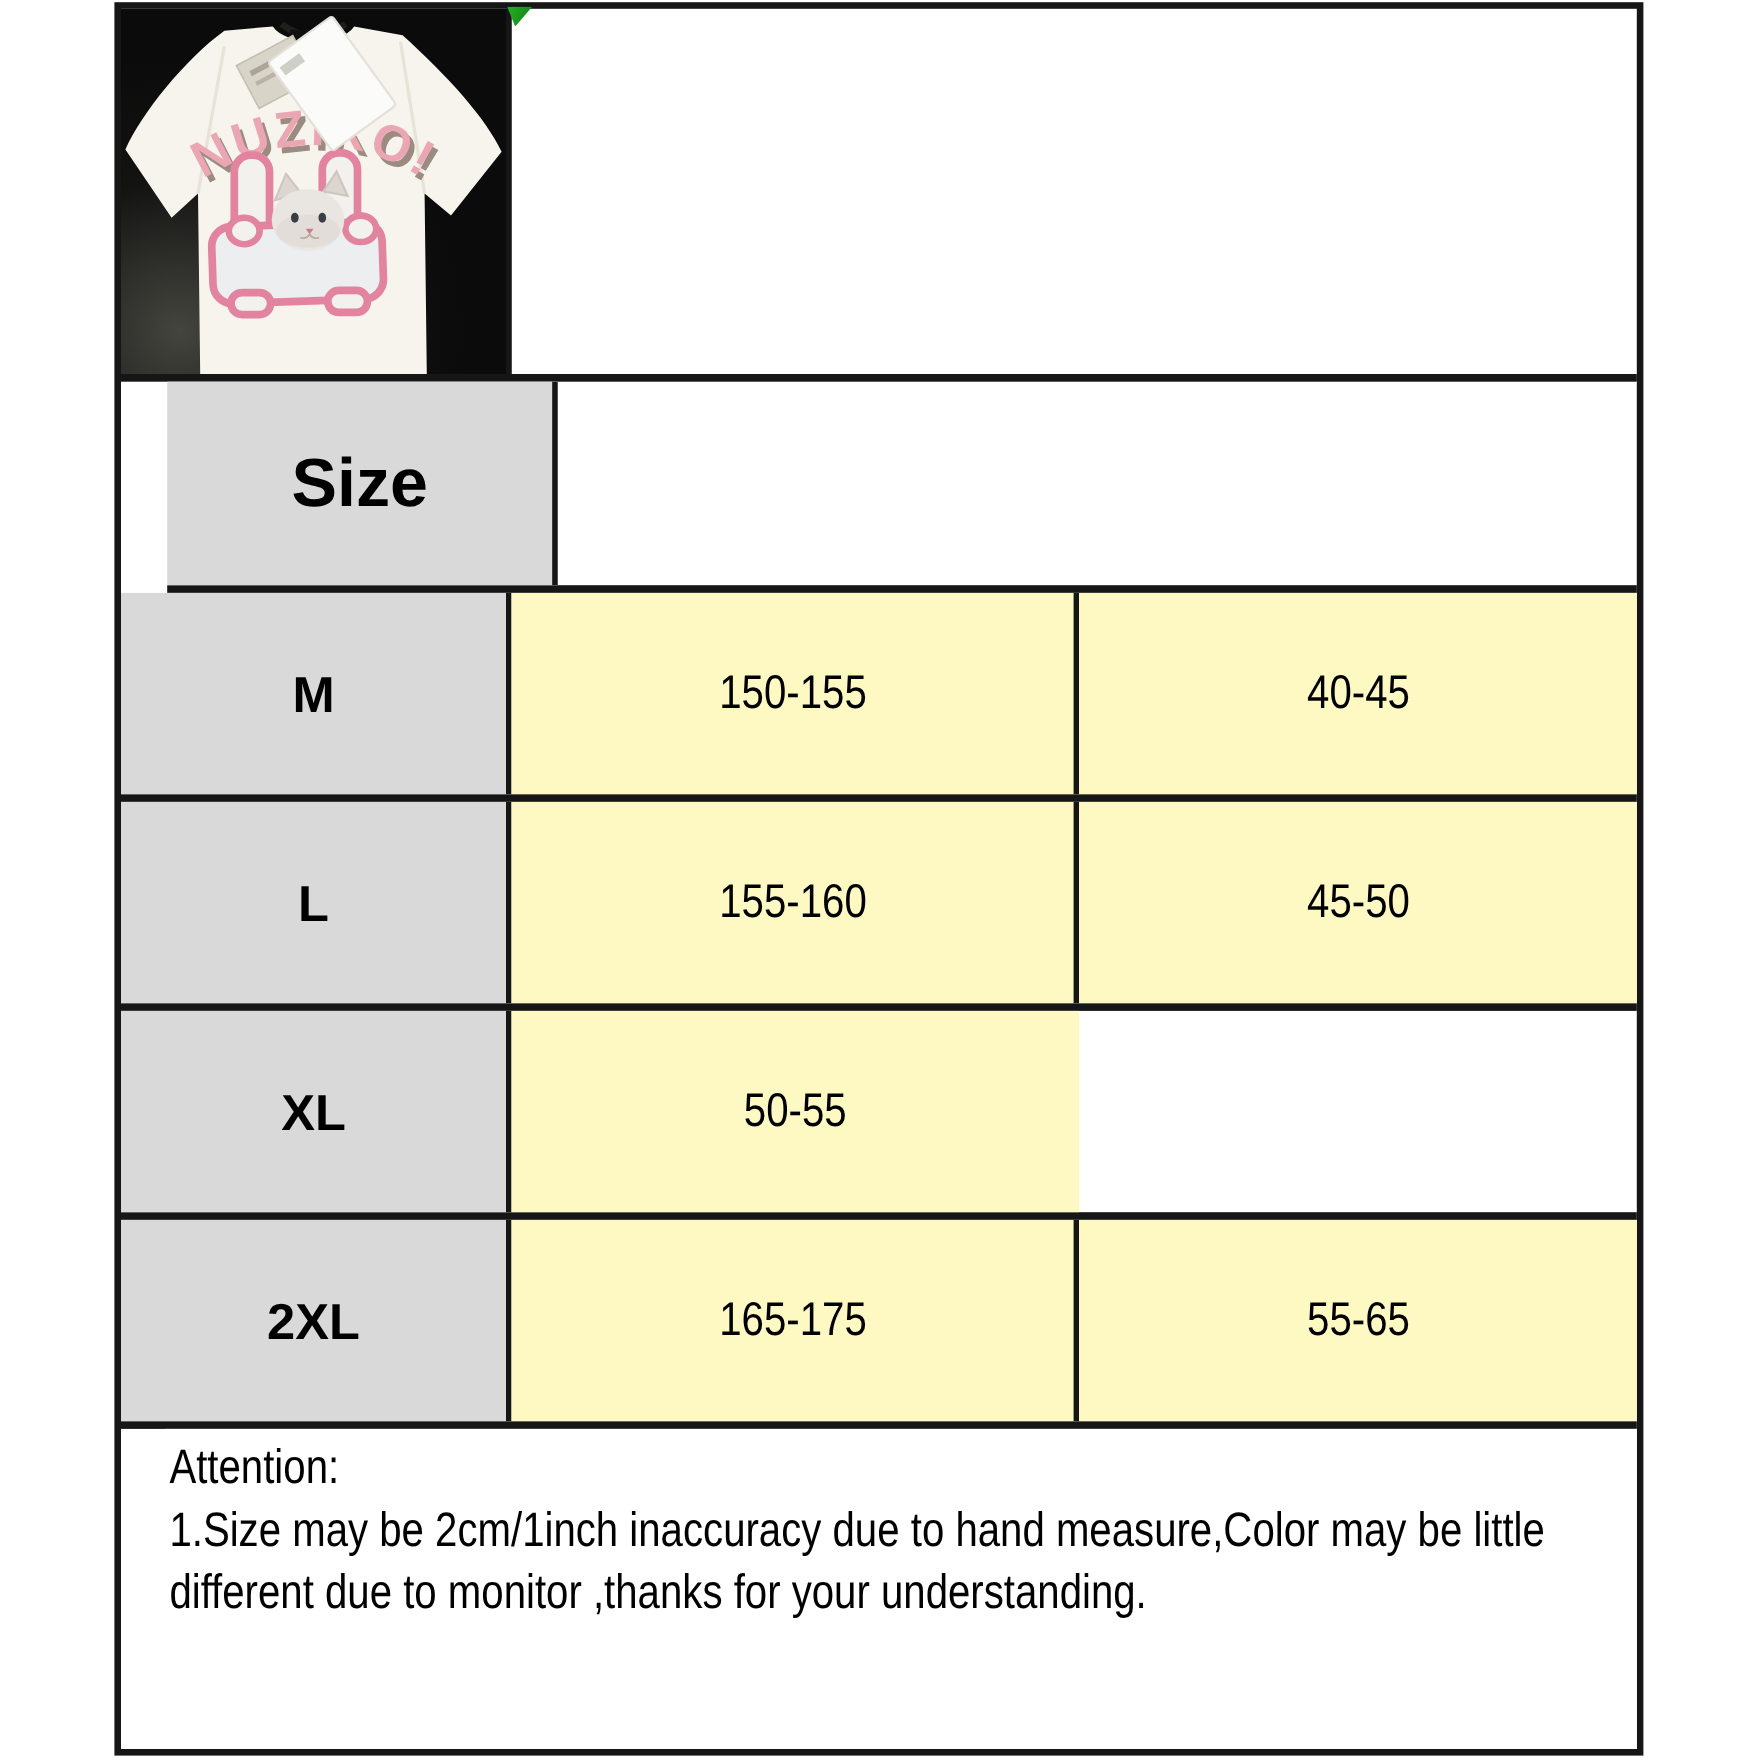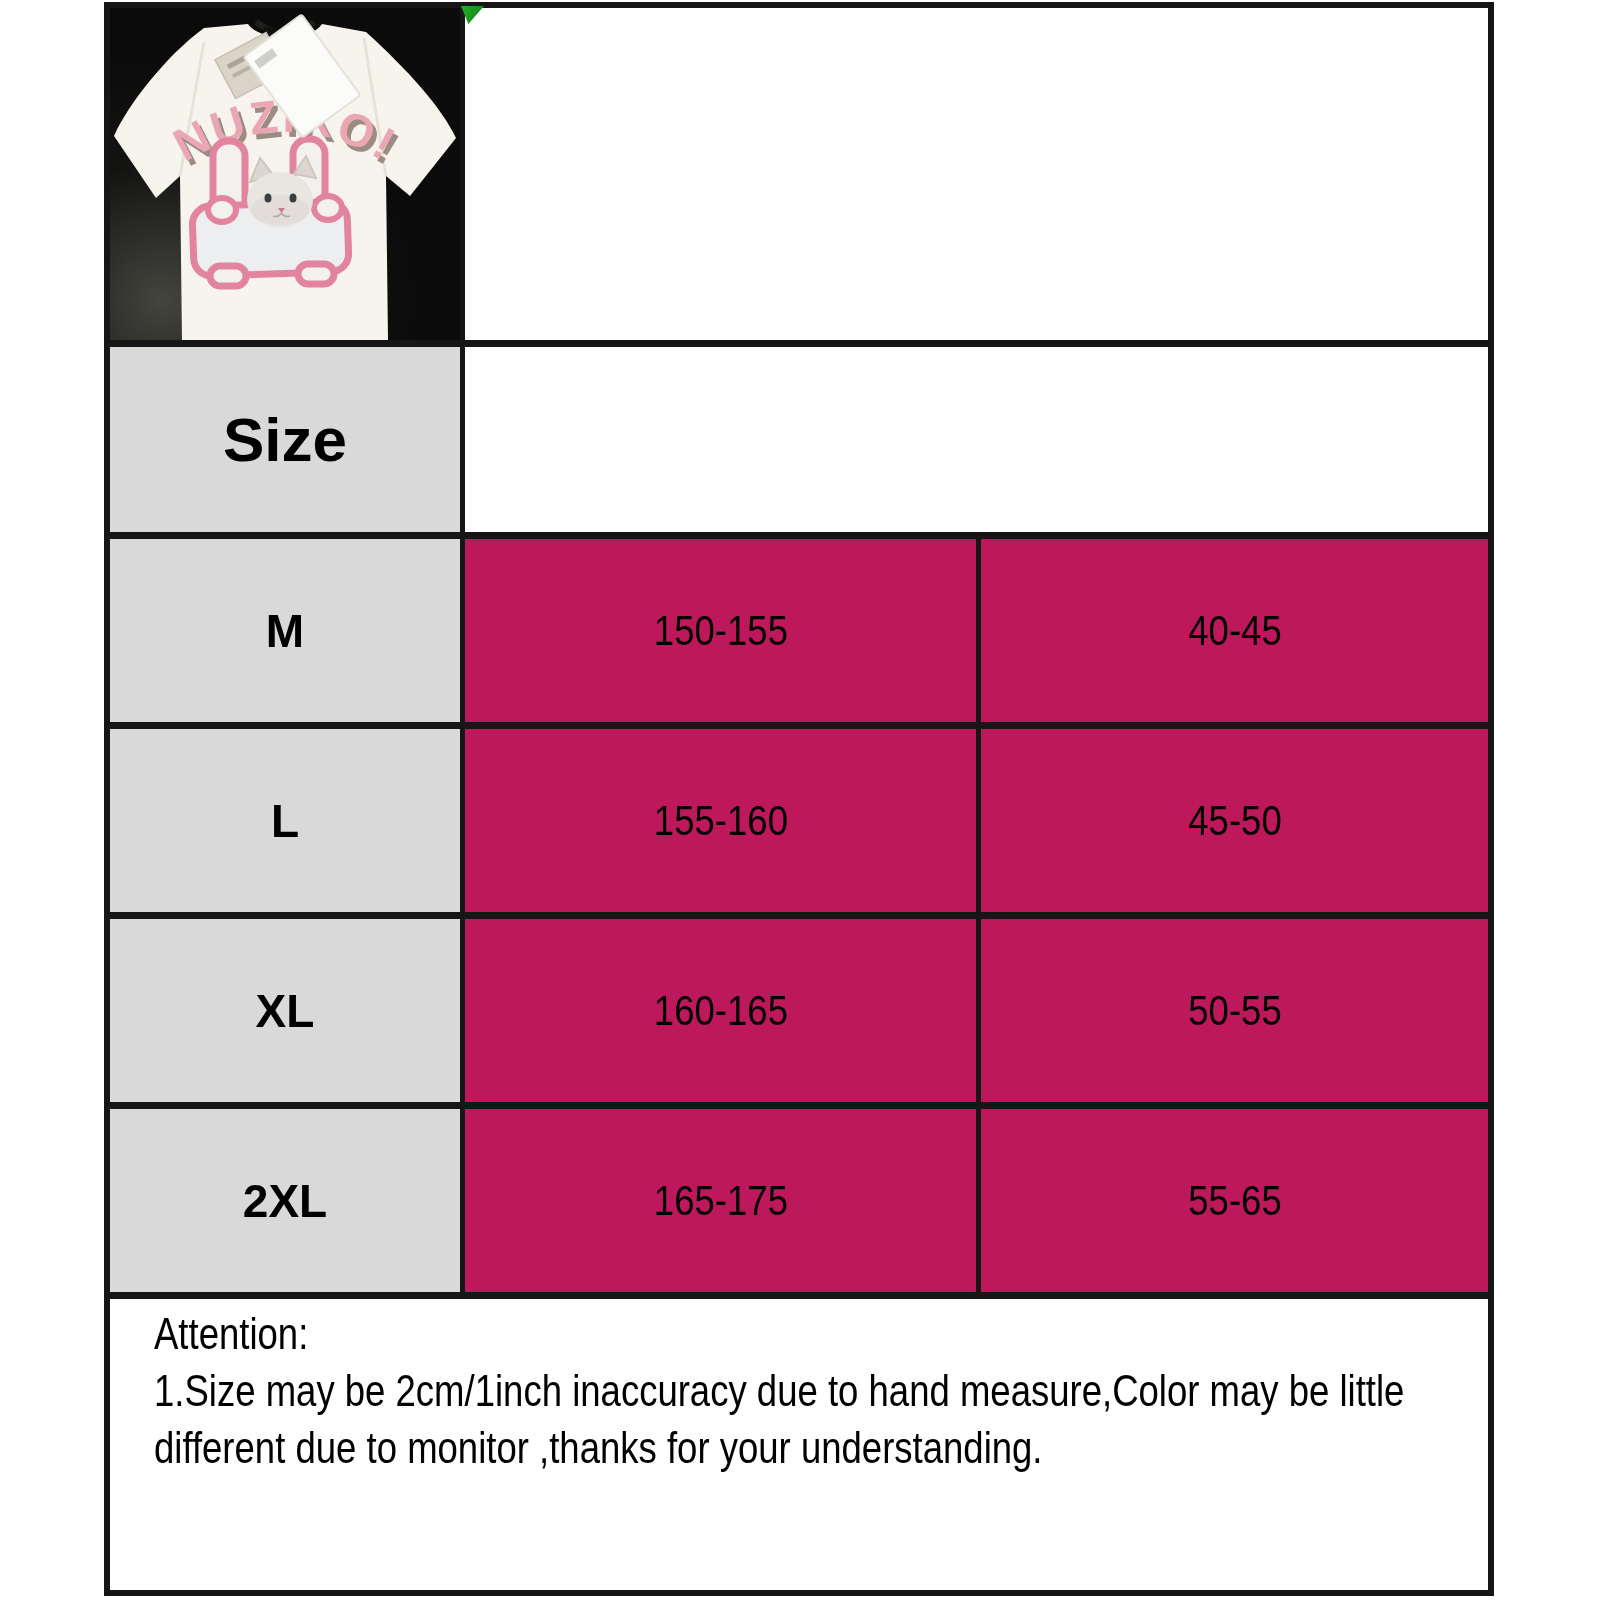--- a/index.html
+++ b/index.html
@@ -21,26 +21,26 @@
   .photo-cell svg{display:block;width:350px;height:332px;}
   .title-cell{flex:1;background:#f1f1f1;display:flex;align-items:center;justify-content:center;}
   .page-title{font-size:52px;font-weight:bold;display:inline-block;transform:scaleX(0.85);white-space:nowrap;}
   .green-corner{
     position:absolute;left:351px;top:-2px;width:23px;height:18px;z-index:6;
     background:linear-gradient(120deg,#25b027,#0e7f10);
     clip-path:polygon(0 0,100% 0,32% 100%);
   }
   
   .trow{display:grid;grid-template-columns:355px 516px 1fr;flex:none;border-bottom:7px solid #161616;}
-  .trow.header{height:185px;}
+  .trow.header{height:185px;margin-left:42px;}
   .trow.data{height:183px;}
   .cell{display:flex;align-items:center;justify-content:center;box-sizing:border-box;}
   .cell.rb{border-right:5px solid #161616;}
   .cell.gray{background:#d9d9d9;}
-  .cell.light{background:#be185d;}
+  .cell.light{background:#fef9c3;}
   .size-head{font-size:62px;font-weight:bold;}
   .col-head{font-size:45px;font-weight:bold;display:inline-block;transform:scaleX(0.85);white-space:nowrap;}
   .size-label{font-size:46px;font-weight:bold;}
   .val{font-size:43px;font-weight:normal;display:inline-block;transform:scaleX(0.85);white-space:nowrap;}
   
   .attention{flex:1;background:#ffffff;padding:6px 8px 0 4px;overflow:hidden;margin-left:40px;}
   .att-line{font-size:44px;line-height:57px;white-space:nowrap;}
   .att-line span{display:inline-block;transform:scaleX(0.83);transform-origin:0 50%;white-space:nowrap;}
 </style>
 </head>
@@ -146,23 +146,20 @@
     </div>
     <div class="cell light">
       <span class="val">45-50</span>
     </div>
   </div>
 
   <div class="trow data">
     <div class="cell rb gray">
       <span class="size-label">XL</span>
     </div>
-    <div class="cell rb light">
-      <span class="val">160-165</span>
-    </div>
     <div class="cell light">
       <span class="val">50-55</span>
     </div>
   </div>
 
   <div class="trow data">
     <div class="cell rb gray">
       <span class="size-label">2XL</span>
     </div>
     <div class="cell rb light">

